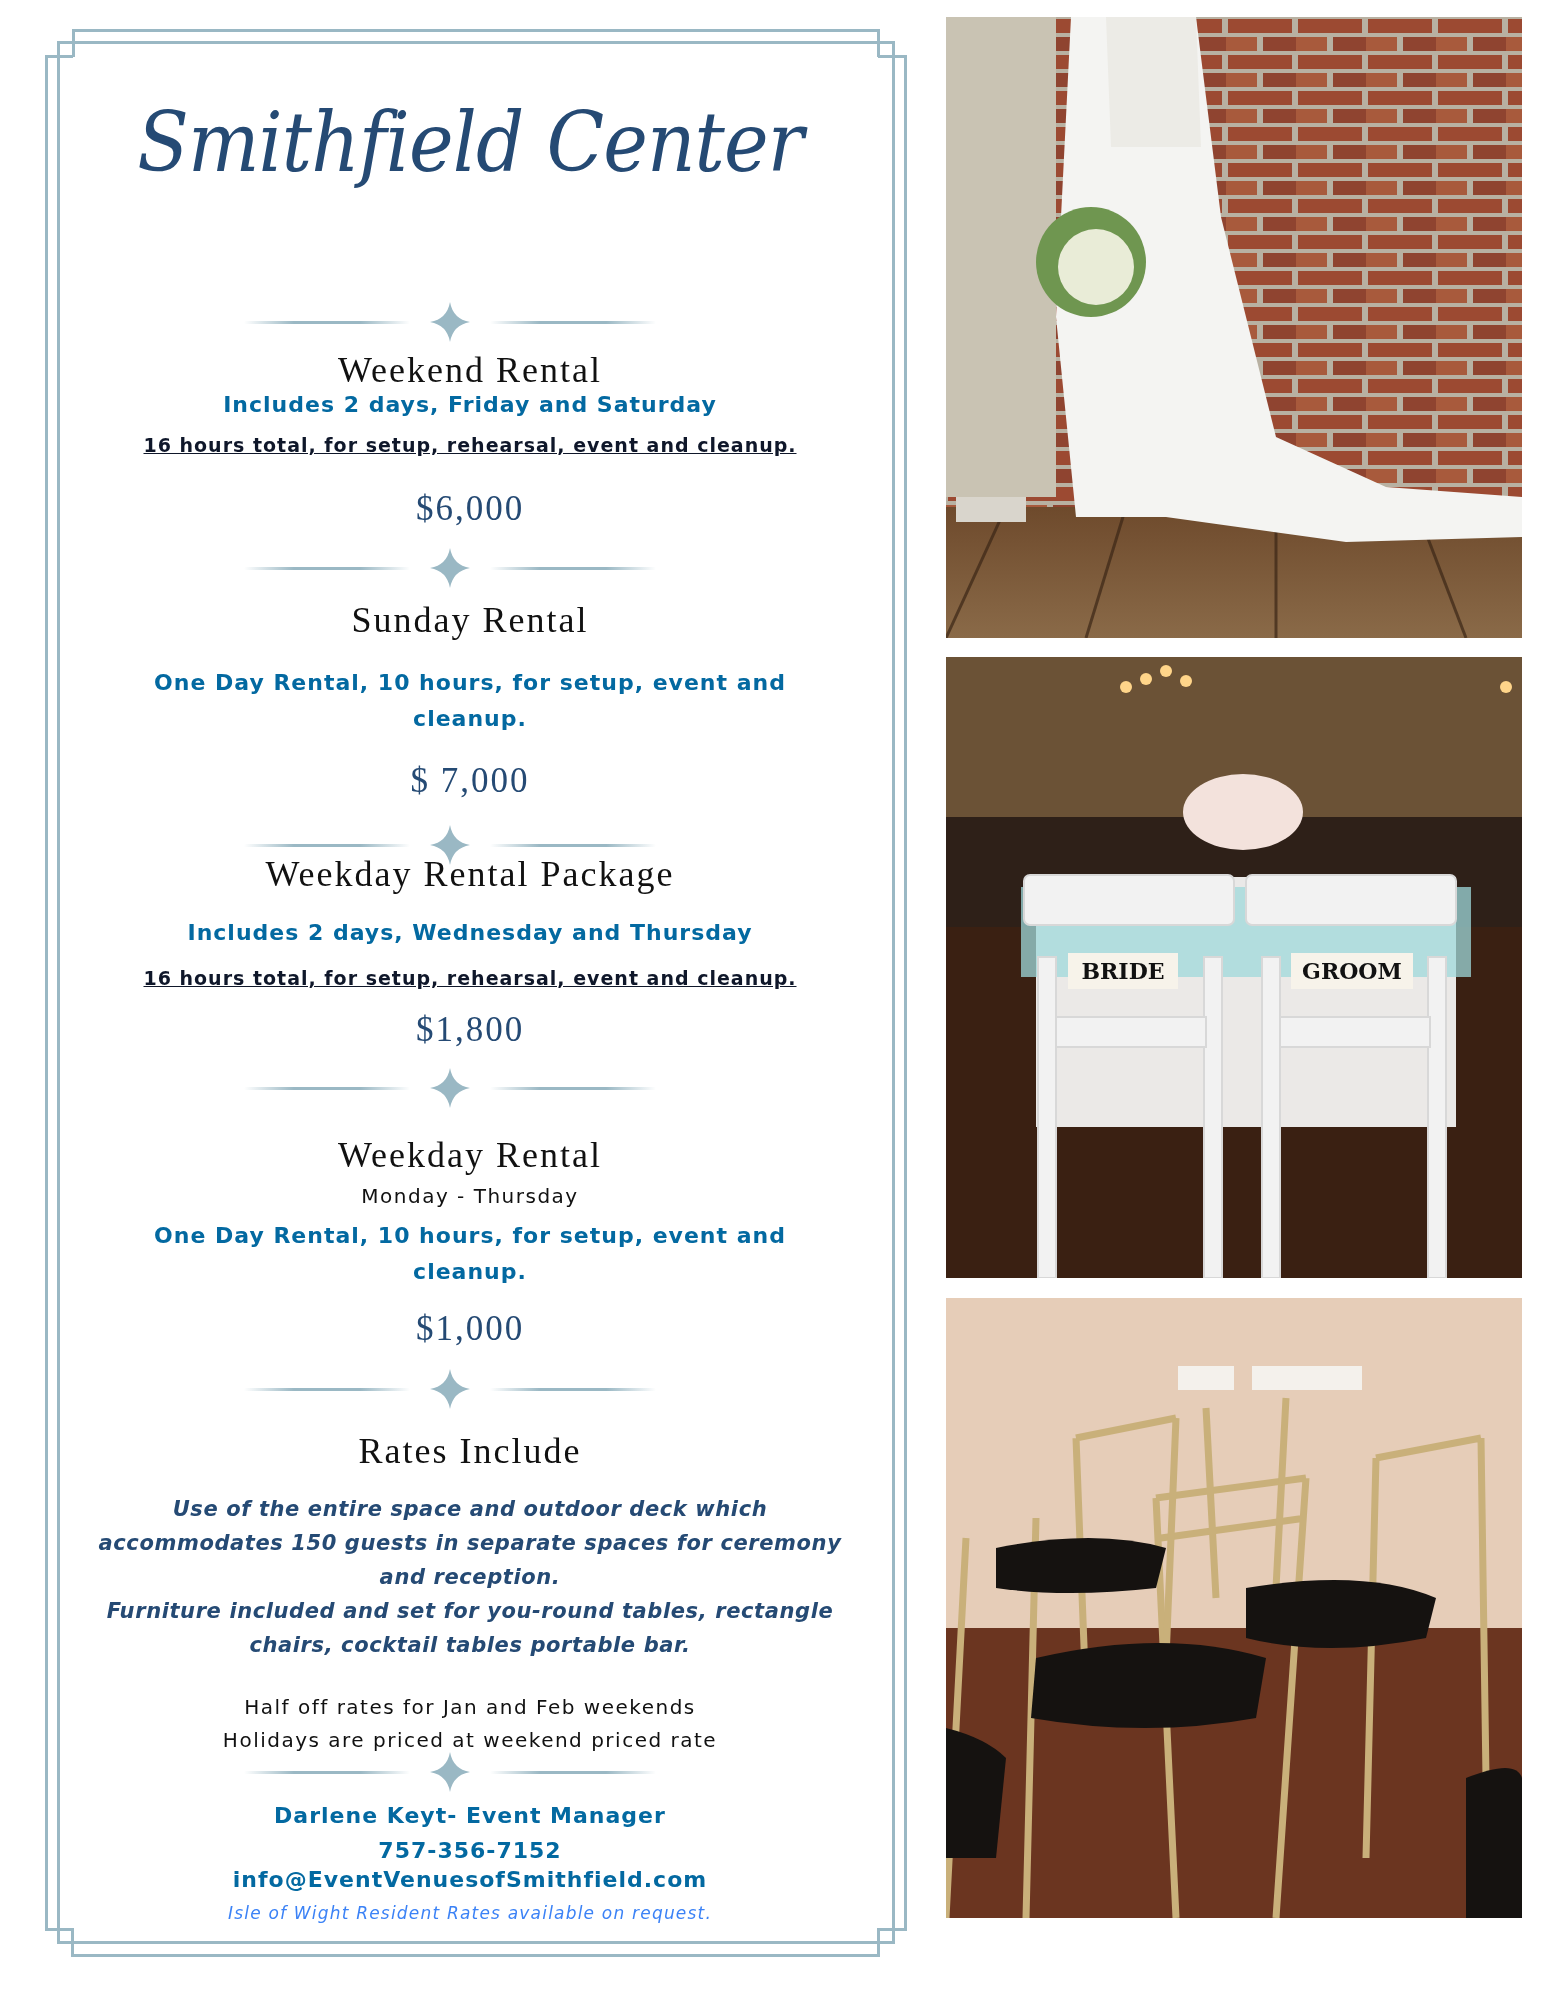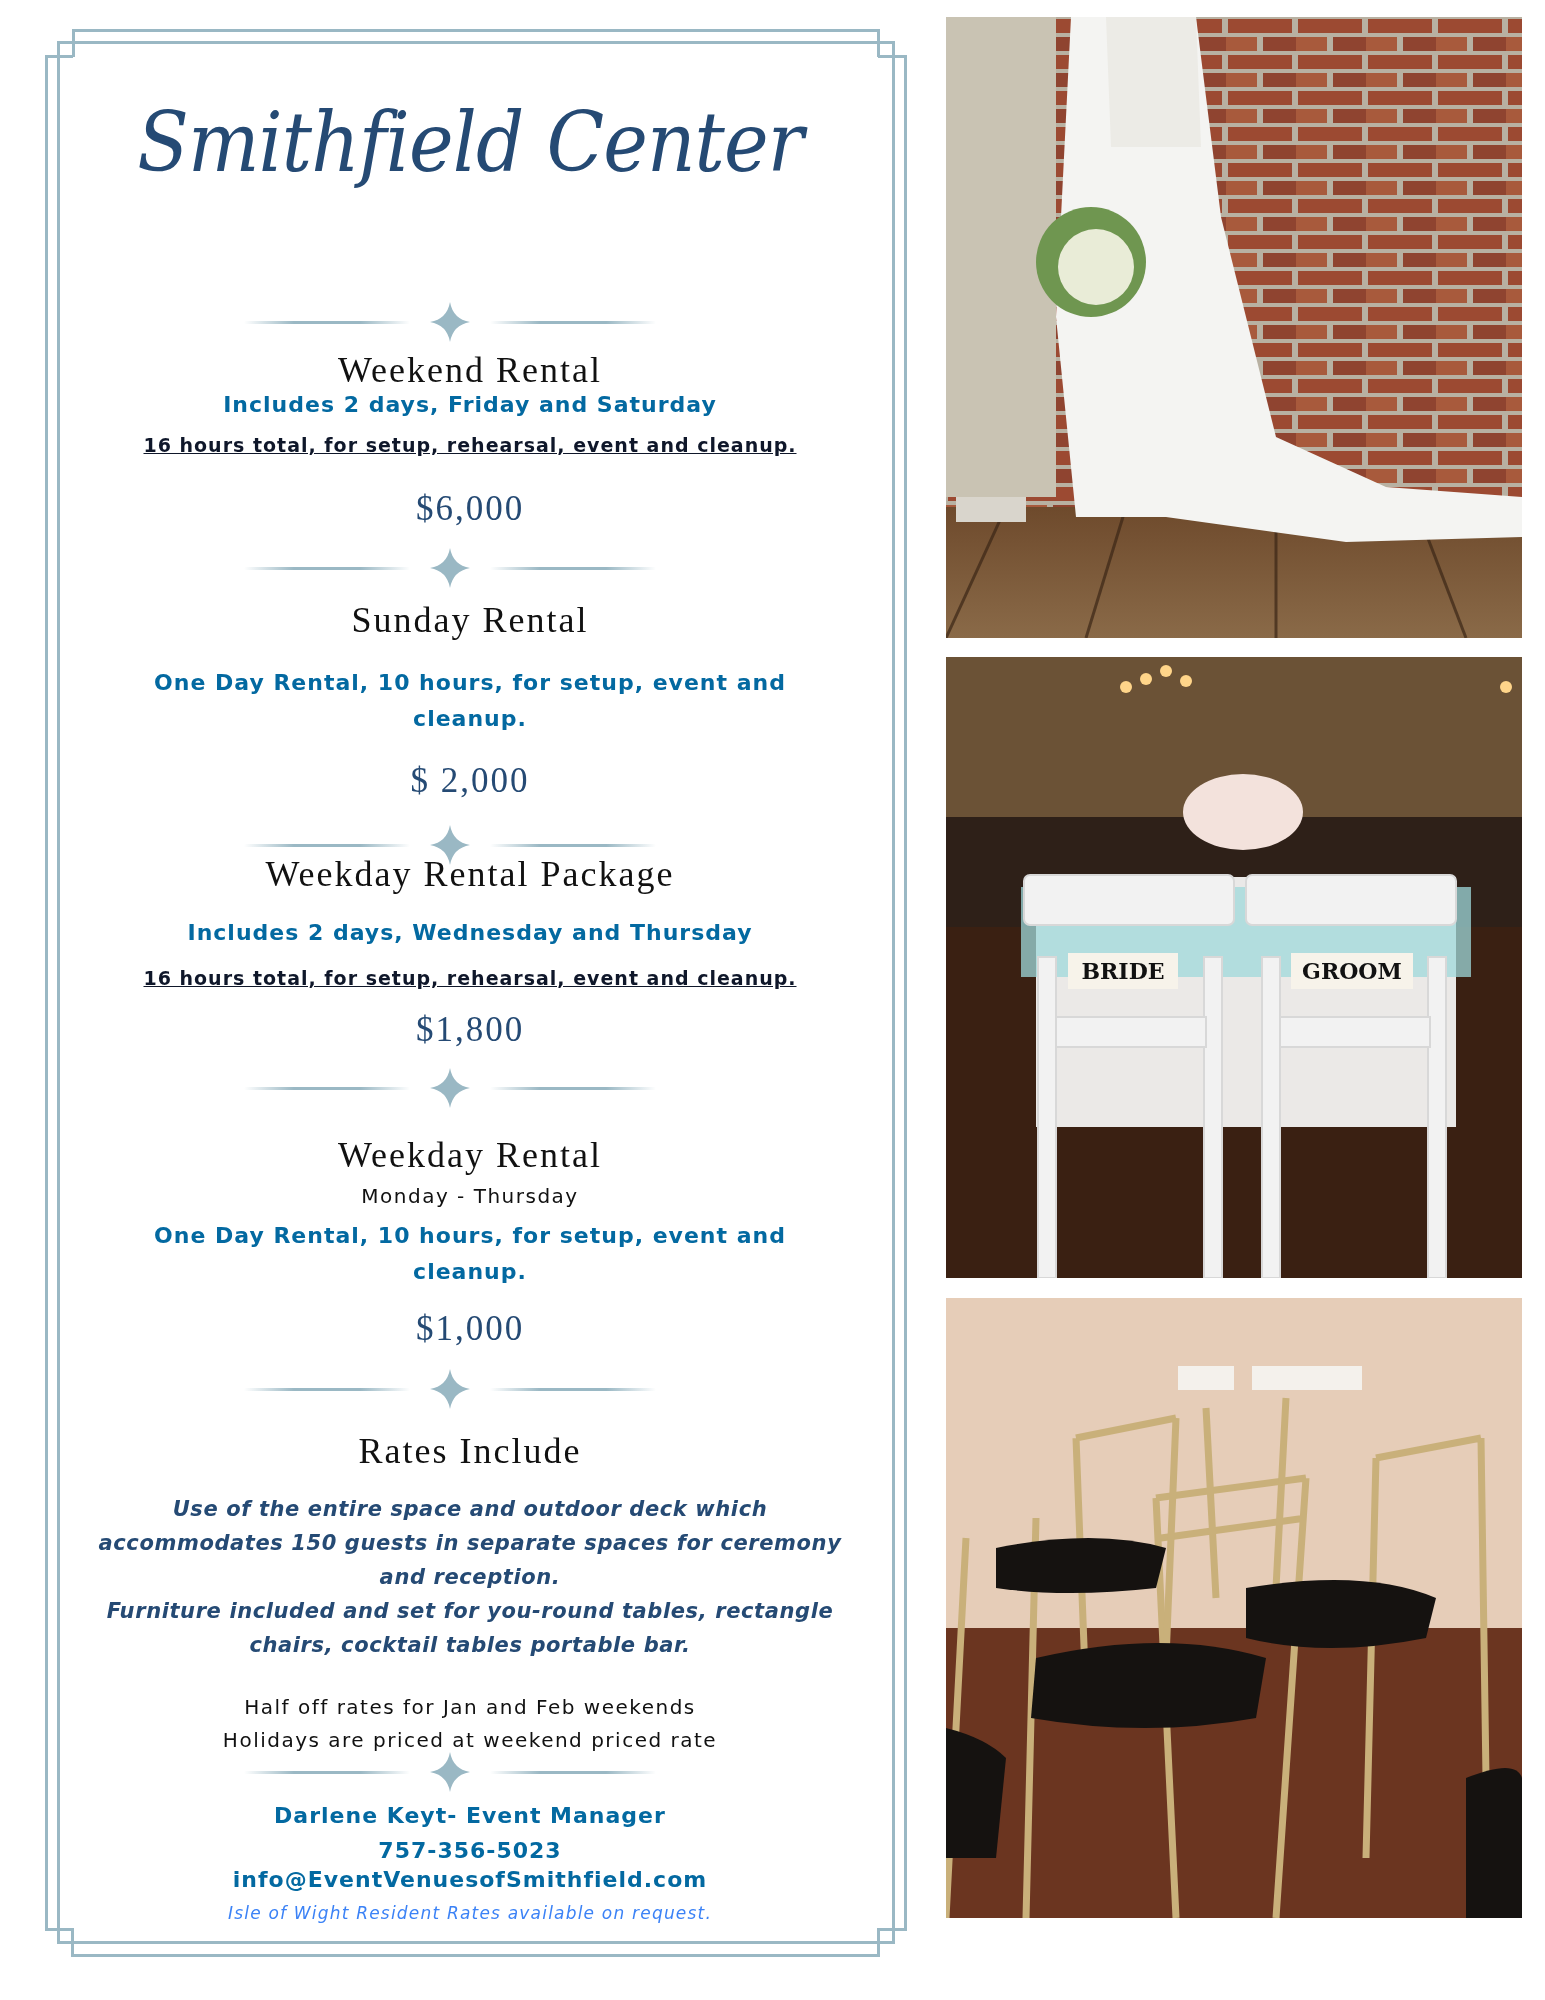--- a/index.html
+++ b/index.html
@@ -84,21 +84,21 @@
     <svg class="star" viewBox="0 0 40 40">
         <path d="M20 0 Q23 17 40 20 Q23 23 20 40 Q17 23 0 20 Q17 17 20 0Z" fill="#9ab8c4"></path>
       </svg>
     <div class="ln r"></div>
   </div>
 
   <div>
     <div class="t heading" style="top:602px;">Sunday Rental</div>
     <div class="t blue-b" style="top:672px;">One Day Rental, 10 hours, for setup, event and</div>
     <div class="t blue-b" style="top:708px;">cleanup.</div>
-    <div class="t price" style="top:763px;">$ 2,000</div>
+    <div class="t price" style="top:763px;">$ 7,000</div>
   </div>
 
   <div class="divider" style="top:823px;">
     <div class="ln l"></div>
     <svg class="star" viewBox="0 0 40 40">
         <path d="M20 0 Q23 17 40 20 Q23 23 20 40 Q17 23 0 20 Q17 17 20 0Z" fill="#9ab8c4"></path>
       </svg>
     <div class="ln r"></div>
   </div>
 
@@ -147,21 +147,21 @@
   <div class="divider" style="top:1750px;">
     <div class="ln l"></div>
     <svg class="star" viewBox="0 0 40 40">
         <path d="M20 0 Q23 17 40 20 Q23 23 20 40 Q17 23 0 20 Q17 17 20 0Z" fill="#9ab8c4"></path>
       </svg>
     <div class="ln r"></div>
   </div>
 
   <div>
     <div class="t blue-b" style="top:1805px;">Darlene Keyt- Event Manager</div>
-    <div class="t blue-b" style="top:1840px;">757-356-5023</div>
+    <div class="t blue-b" style="top:1840px;">757-356-7152</div>
     <div class="t blue-b" style="top:1869px;">info@EventVenuesofSmithfield.com</div>
     <div class="t italic-sm" style="top:1905px;">Isle of Wight Resident Rates available on request.</div>
   </div>
 </div>
 
 <div class="photo" style="top:17px;height:621px;">
   <svg viewBox="0 0 576 621" preserveAspectRatio="none">
     <defs>
       <pattern id="brick" width="70" height="36" patternUnits="userSpaceOnUse">
         <rect width="70" height="36" fill="#b8b1a2"></rect>

